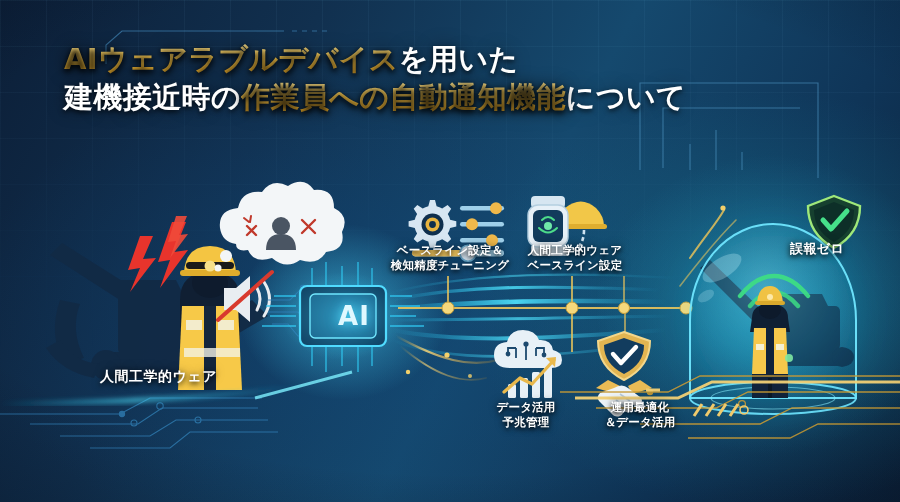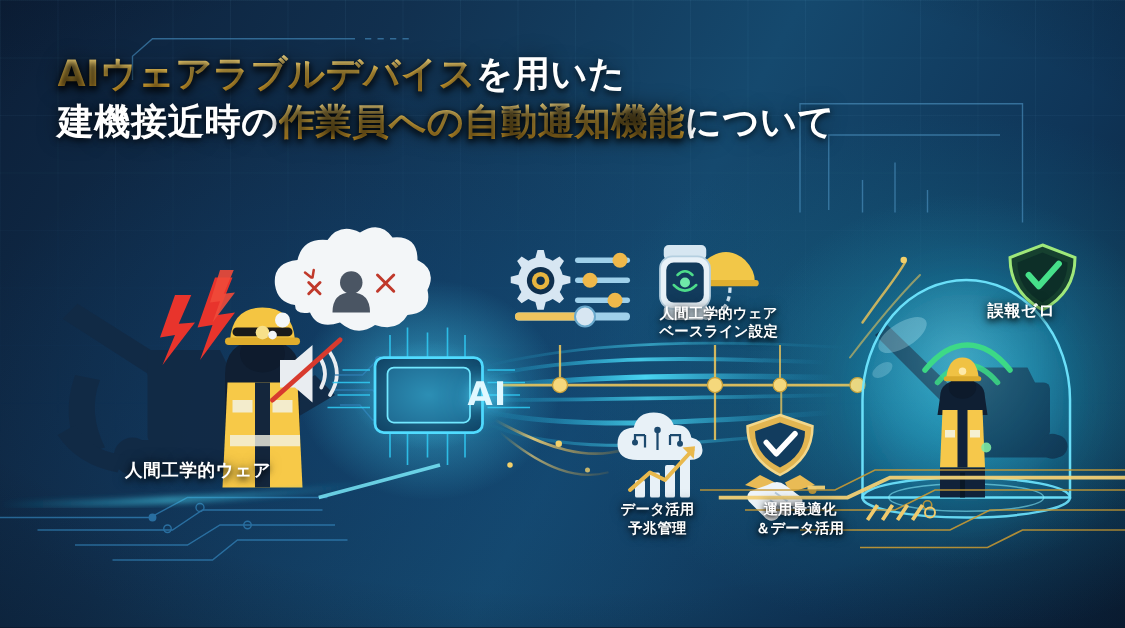--- a/index.html
+++ b/index.html
@@ -25,21 +25,21 @@
     -webkit-mask-image:linear-gradient(180deg, rgba(0,0,0,.9), rgba(0,0,0,.25) 45%, rgba(0,0,0,0) 72%);
     pointer-events:none;
   }
   .vign {
     position:absolute; inset:0; pointer-events:none;
     background:radial-gradient(ellipse 115% 95% at 50% 45%, rgba(0,0,0,0) 52%, rgba(4,10,22,.6) 100%);
   }
   .svgfull { position:absolute; inset:0; width:900px; height:502px; pointer-events:none; }
 
   
-  .headline { position:absolute; left:46px; top:40px; z-index:30; }
+  .headline { position:absolute; left:64px; top:40px; z-index:30; }
   .hl {
     font-size:29px; font-weight:700; line-height:38px; letter-spacing:.4px;
     white-space:nowrap;
     text-shadow:0 2px 5px rgba(0,0,0,.75), 0 0 18px rgba(0,0,0,.45);
   }
   .w { color:#ffffff; }
   .g {
     color:#f2c killed; color:#f0c34a;
     background:linear-gradient(180deg,#fbe18c 6%,#f0c14a 48%,#d99d23 100%);
     -webkit-background-clip:text; background-clip:text;
@@ -410,32 +410,36 @@
     <div class="hl">
       <span class="g">AIウェアラブルデバイス</span><span class="w">を用いた</span>
     </div>
     <div class="hl">
       <span class="w">建機接近時の</span><span class="g">作業員への自動通知機能</span><span class="w">について</span>
     </div>
   </div>
 
   <div class="cap cap-wolf">人間工学的ウェア</div>
 
+  <div class="nlabel nl1">
+    <div>ベースライン設定＆</div>
+    <div>検知精度チューニング</div>
+  </div>
   <div class="nlabel nl2">
     <div>人間工学的ウェア</div>
     <div>ベースライン設定</div>
   </div>
   <div class="nlabel nl3">
     <div>データ活用</div>
     <div>予兆管理</div>
   </div>
   <div class="nlabel nl4">
     <div>運用最適化</div>
     <div>＆データ活用</div>
   </div>
 
   <div class="badge-zero">誤報ゼロ</div>
 
   <div style="position:absolute;left:300px;top:286px;width:108px;height:60px;display:flex;align-items:center;justify-content:center;z-index:25;
               color:#dff8ff;font-size:26px;font-weight:700;letter-spacing:1px;
-              text-shadow:0 0 12px rgba(90,225,255,.95),0 0 26px rgba(60,200,255,.7);margin-left:36px;">AI</div>
+              text-shadow:0 0 12px rgba(90,225,255,.95),0 0 26px rgba(60,200,255,.7);">AI</div>
 
 </div>
 
 </body></html>

